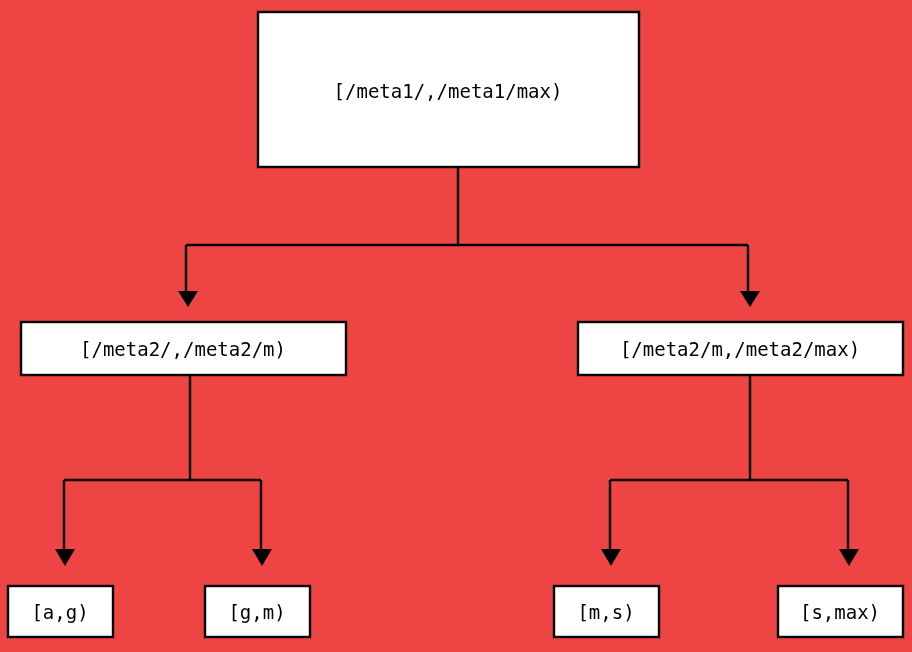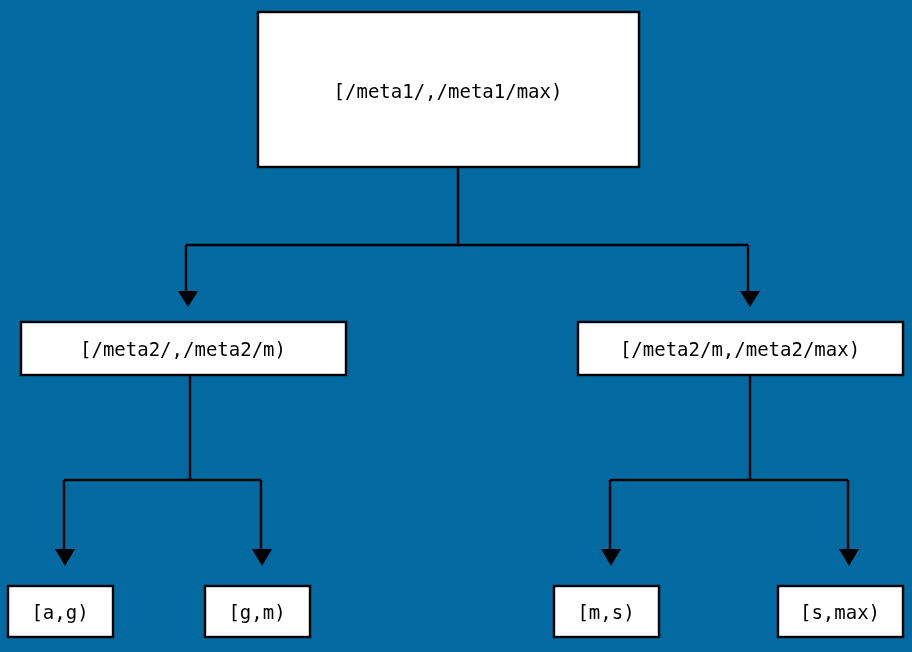--- a/index.html
+++ b/index.html
@@ -10,21 +10,21 @@
   body {
     width: 912px;
     height: 652px;
     overflow: hidden;
     font-family: "DejaVu Sans Mono", "Liberation Mono", monospace;
   }
   #diagram-root {
     position: relative;
     width: 912px;
     height: 652px;
-    background: #0369a1;
+    background: #ef4444;
   }
   svg#tree-svg {
     position: absolute;
     top: 0;
     left: 0;
     width: 912px;
     height: 652px;
     display: block;
   }
   .node-rect {

